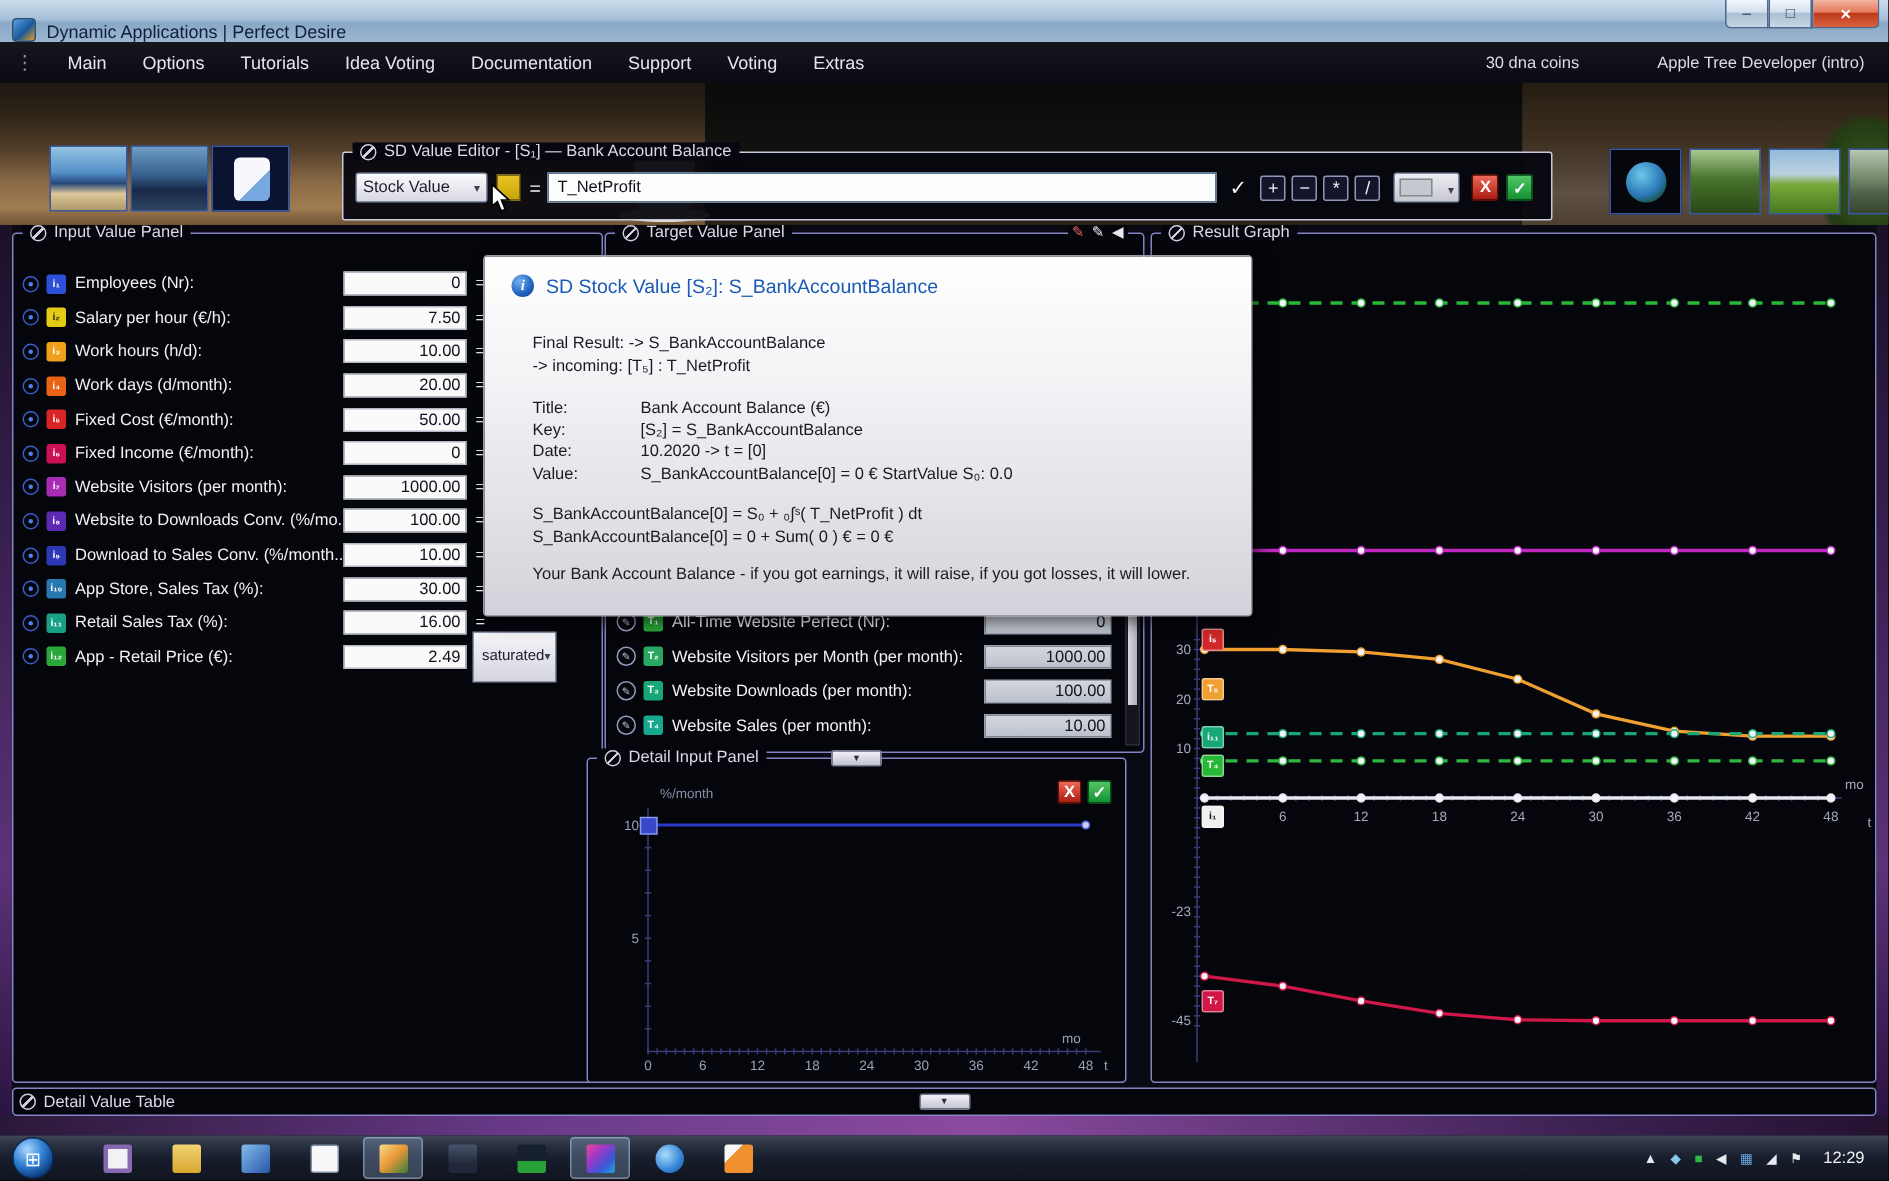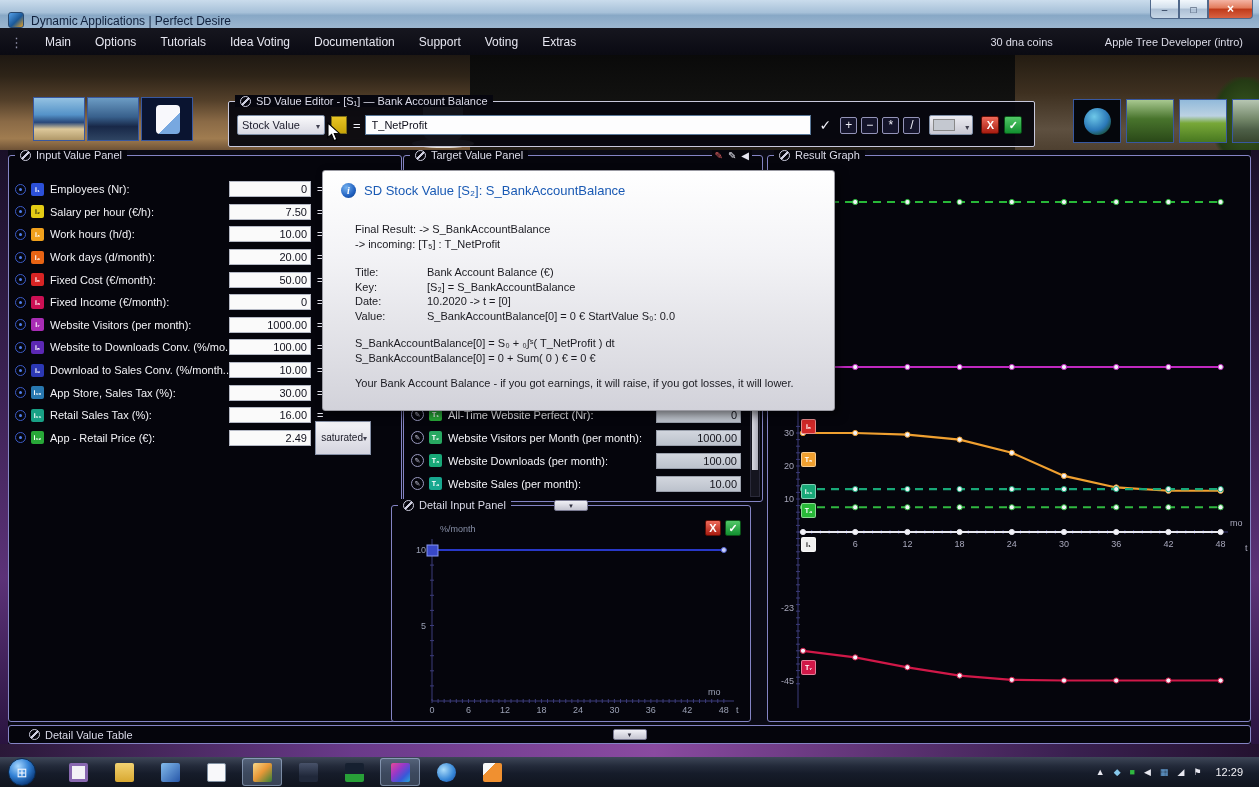--- a/index.html
+++ b/index.html
@@ -104,21 +104,21 @@
 #dp-ok{position:absolute;left:333px;top:14px;width:16px;height:16px;margin:0}
 #dp-cancel.btn-red,#dp-ok.btn-green{margin:0}
 
 
 #result-panel{left:767px;top:155px;width:484px;height:567px}
 #rg-svg{position:absolute;left:0;top:0}
 .rg-legend-item{position:absolute;left:33px;width:15px;height:15px;border-radius:2px;border:1px solid rgba(255,255,255,0.45);font-size:7px;font-weight:bold;display:flex;align-items:center;justify-content:center;z-index:2}
 
 
 #table-bar{left:8px;top:725px;width:1243px;height:19px;display:flex;align-items:center}
-#table-bar .bar-title{display:flex;align-items:center;gap:5px;font-size:11px;color:#dadae8;padding-left:20px}
+#table-bar .bar-title{display:flex;align-items:center;gap:5px;font-size:11px;color:#dadae8;padding-left:4px}
 #table-collapse{position:absolute;left:50%;top:3px;margin-left:-17px;width:34px;height:11px;background:linear-gradient(180deg,#f0f0f6,#c4c4d0);border:1px solid #787890;border-radius:2px;display:flex;align-items:center;justify-content:center}
 #table-collapse::after{content:"▼";font-size:6px;color:#2c2c3c}
 
 
 #tooltip{position:absolute;left:322px;top:170px;width:513px;height:241px;background:linear-gradient(180deg,#ffffff 0%,#f3f3f6 35%,#dddde3 80%,#d2d2da 100%);border:1px solid #9a9aa2;border-radius:3px;box-shadow:4px 4px 10px rgba(0,0,0,0.55);z-index:20;padding:10px 16px;color:#1a1a20;font-size:11px}
 #tt-header{display:flex;align-items:center;gap:8px;margin:2px 0 8px 2px}
 #tt-info{width:15px;height:15px;border-radius:50%;background:radial-gradient(circle at 35% 30%,#74b2f0,#2060c0 60%,#0e3c7c);color:#fff;font-size:10px;font-style:italic;font-weight:bold;display:flex;align-items:center;justify-content:center;font-family:"Liberation Serif",serif;flex:0 0 auto}
 #tt-title{color:#1a5ab4;font-size:13px}
 .tt-line{margin-left:16px;line-height:15px}
 #tt-lines{margin-top:24px}

